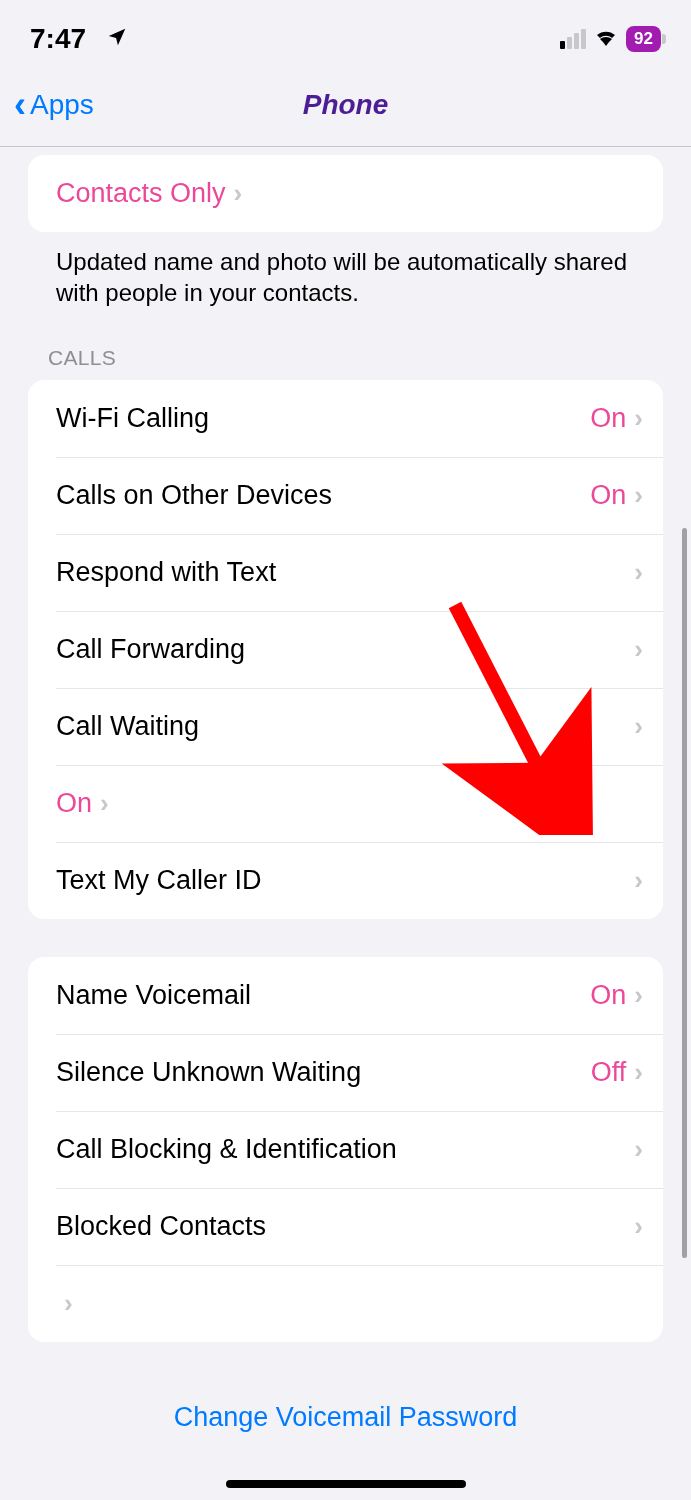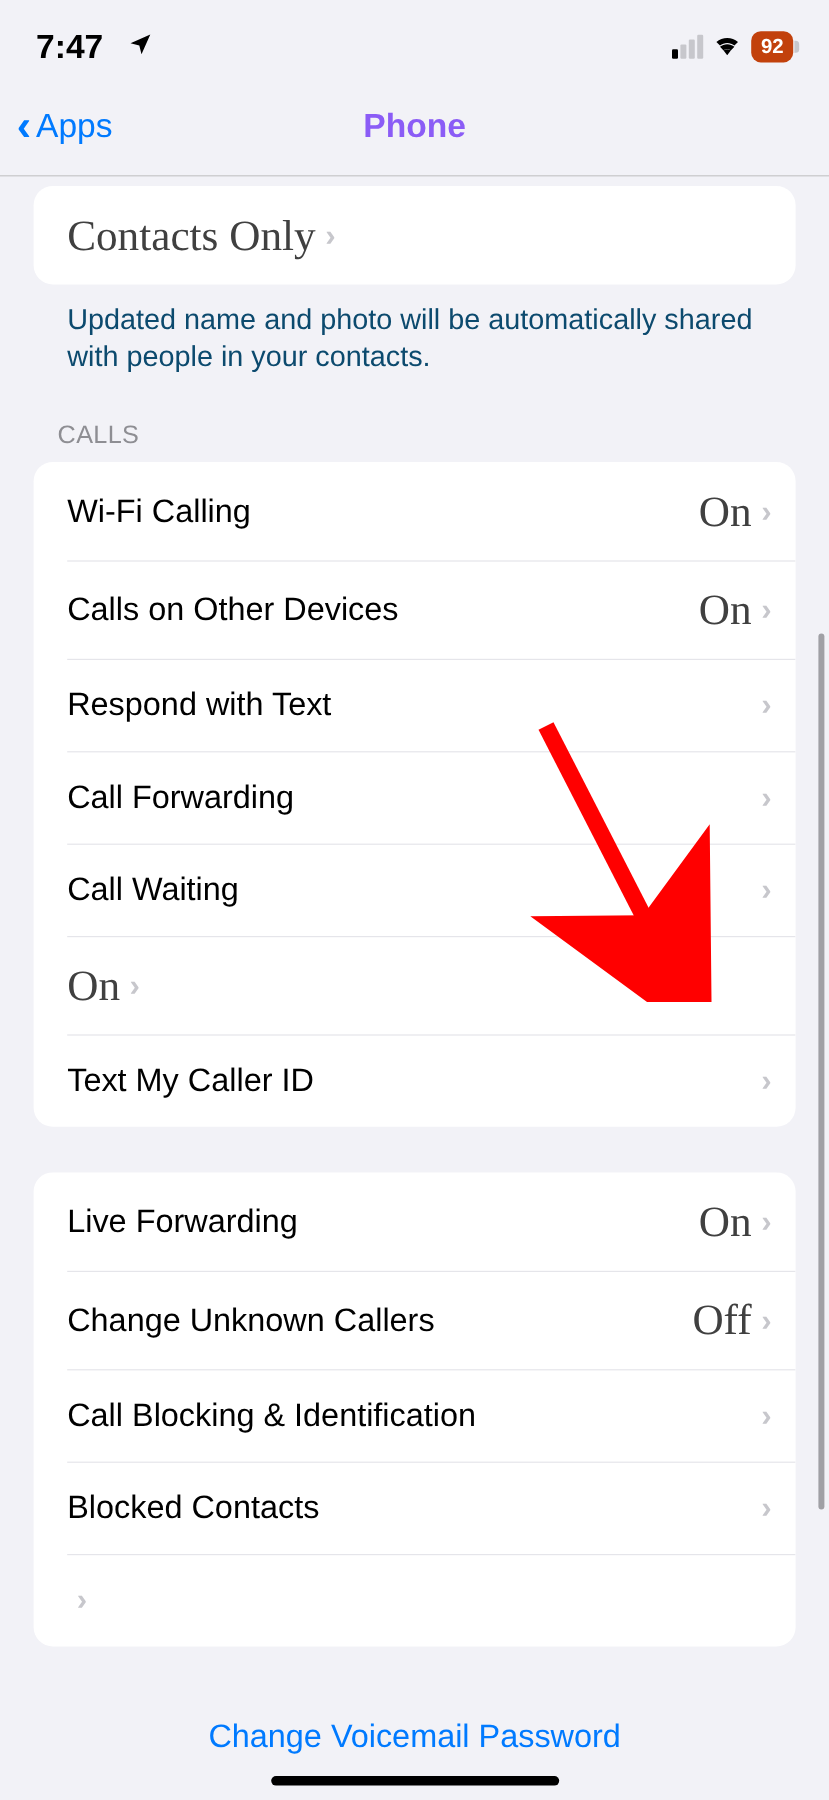--- a/index.html
+++ b/index.html
@@ -51,21 +51,21 @@
     .b2 { height: 12px; }
     .b3 { height: 16px; }
     .b4 { height: 20px; }
     .wifi-icon {
       font-size: 22px;
       color: #000;
     }
     .battery {
       display: flex;
       align-items: center;
-      background: #c2410c;
+      background: #a21caf;
       color: #fff;
       font-size: 17px;
       font-weight: 700;
       padding: 3px 8px;
       border-radius: 8px;
       position: relative;
     }
     .battery::after {
       content: '';
       position: absolute;
@@ -95,21 +95,22 @@
       font-size: 36px;
       font-weight: 600;
       margin-right: 4px;
     }
     .nav-title {
       position: absolute;
       left: 50%;
       transform: translateX(-50%);
       font-size: 28px;
       font-weight: 600;
-      color: #8b5cf6;
+      color: #4c1d95;
+      font-style: italic;
     }
     .content {
       padding-top: 8px;
     }
     .section {
       margin: 0 28px 38px 28px;
     }
     .section-first {
       margin: 0 28px 0 28px;
     }
@@ -117,21 +118,21 @@
       font-size: 21px;
       color: #8e8e93;
       padding: 0 28px 10px 28px;
       text-transform: uppercase;
       letter-spacing: 0.3px;
       margin-left: 20px;
     }
     .section-footer {
       font-size: 24px;
       line-height: 1.3;
-      color: #0c4a6e;
+      color: #000000;
       padding: 14px 28px 38px 28px;
       margin: 0 28px;
     }
     .cell-group {
       background: #fff;
       border-radius: 16px;
       overflow: hidden;
     }
     .cell {
       display: flex;
@@ -149,24 +150,23 @@
       height: 1px;
       background: #e5e5ea;
     }
     .cell-label {
       flex: 1;
       font-size: 27px;
       color: #000;
       font-weight: 400;
     }
     .cell-value {
-      font-size: 36px;
-      color: #404040;
+      font-size: 27px;
+      color: #ec4899;
       margin-right: 8px;
-      font-family: Liberation Serif, serif;
     }
     .chevron {
       color: #c7c7cc;
       font-size: 26px;
       font-weight: 600;
     }
     .link-cell {
       color: #007aff;
       font-size: 27px;
       text-align: center;
@@ -293,26 +293,26 @@
         <span class="cell-label">Text My Caller ID</span>
         <span class="cell-value"></span>
         <span class="chevron">›</span>
       </div>
     </div>
   </div>
 
   <div class="section">
     <div class="cell-group">
       <div class="cell">
-        <span class="cell-label">Live Forwarding</span>
+        <span class="cell-label">Name Voicemail</span>
         <span class="cell-value">On</span>
         <span class="chevron">›</span>
       </div>
       <div class="cell">
-        <span class="cell-label">Change Unknown Callers</span>
+        <span class="cell-label">Silence Unknown Waiting</span>
         <span class="cell-value">Off</span>
         <span class="chevron">›</span>
       </div>
       <div class="cell">
         <span class="cell-label">Call Blocking &amp; Identification</span>
         <span class="cell-value"></span>
         <span class="chevron">›</span>
       </div>
       <div class="cell">
         <span class="cell-label">Blocked Contacts</span>

